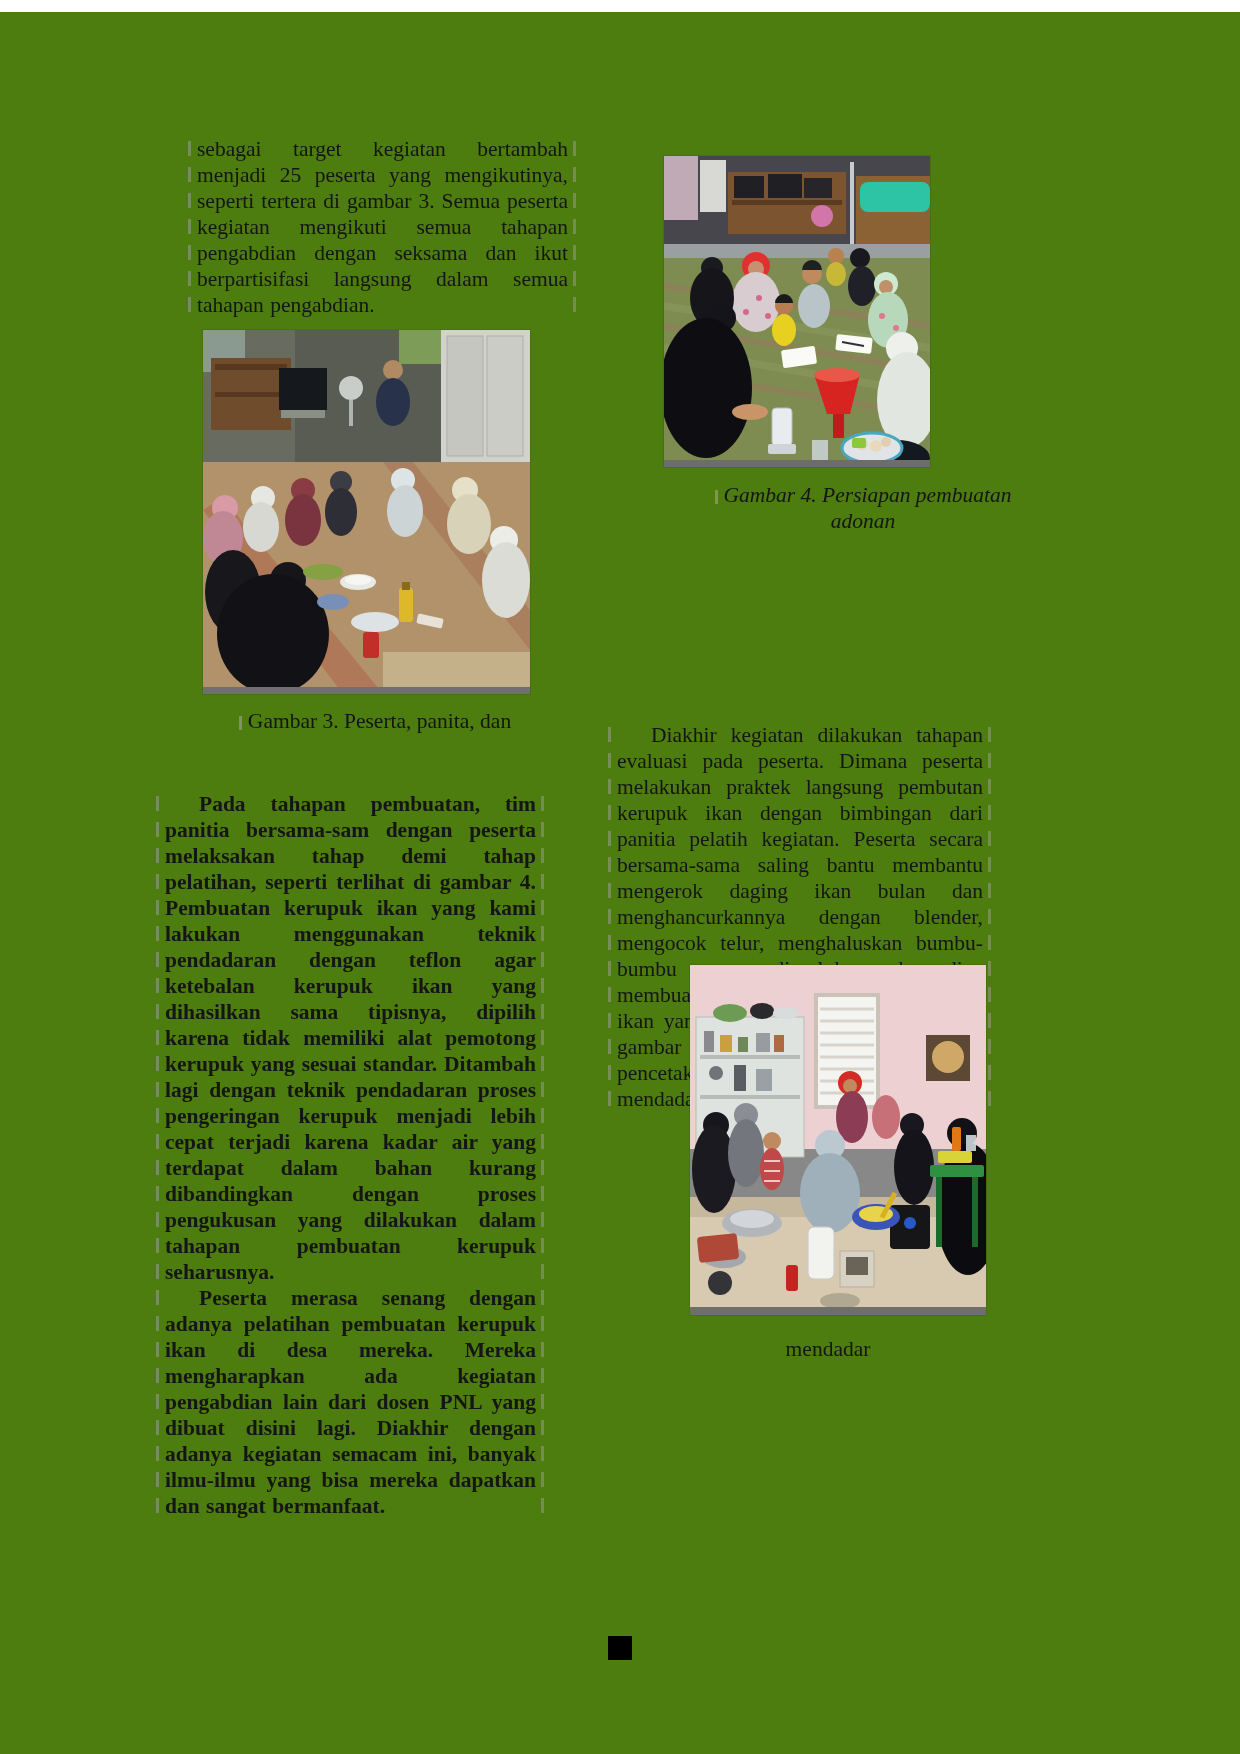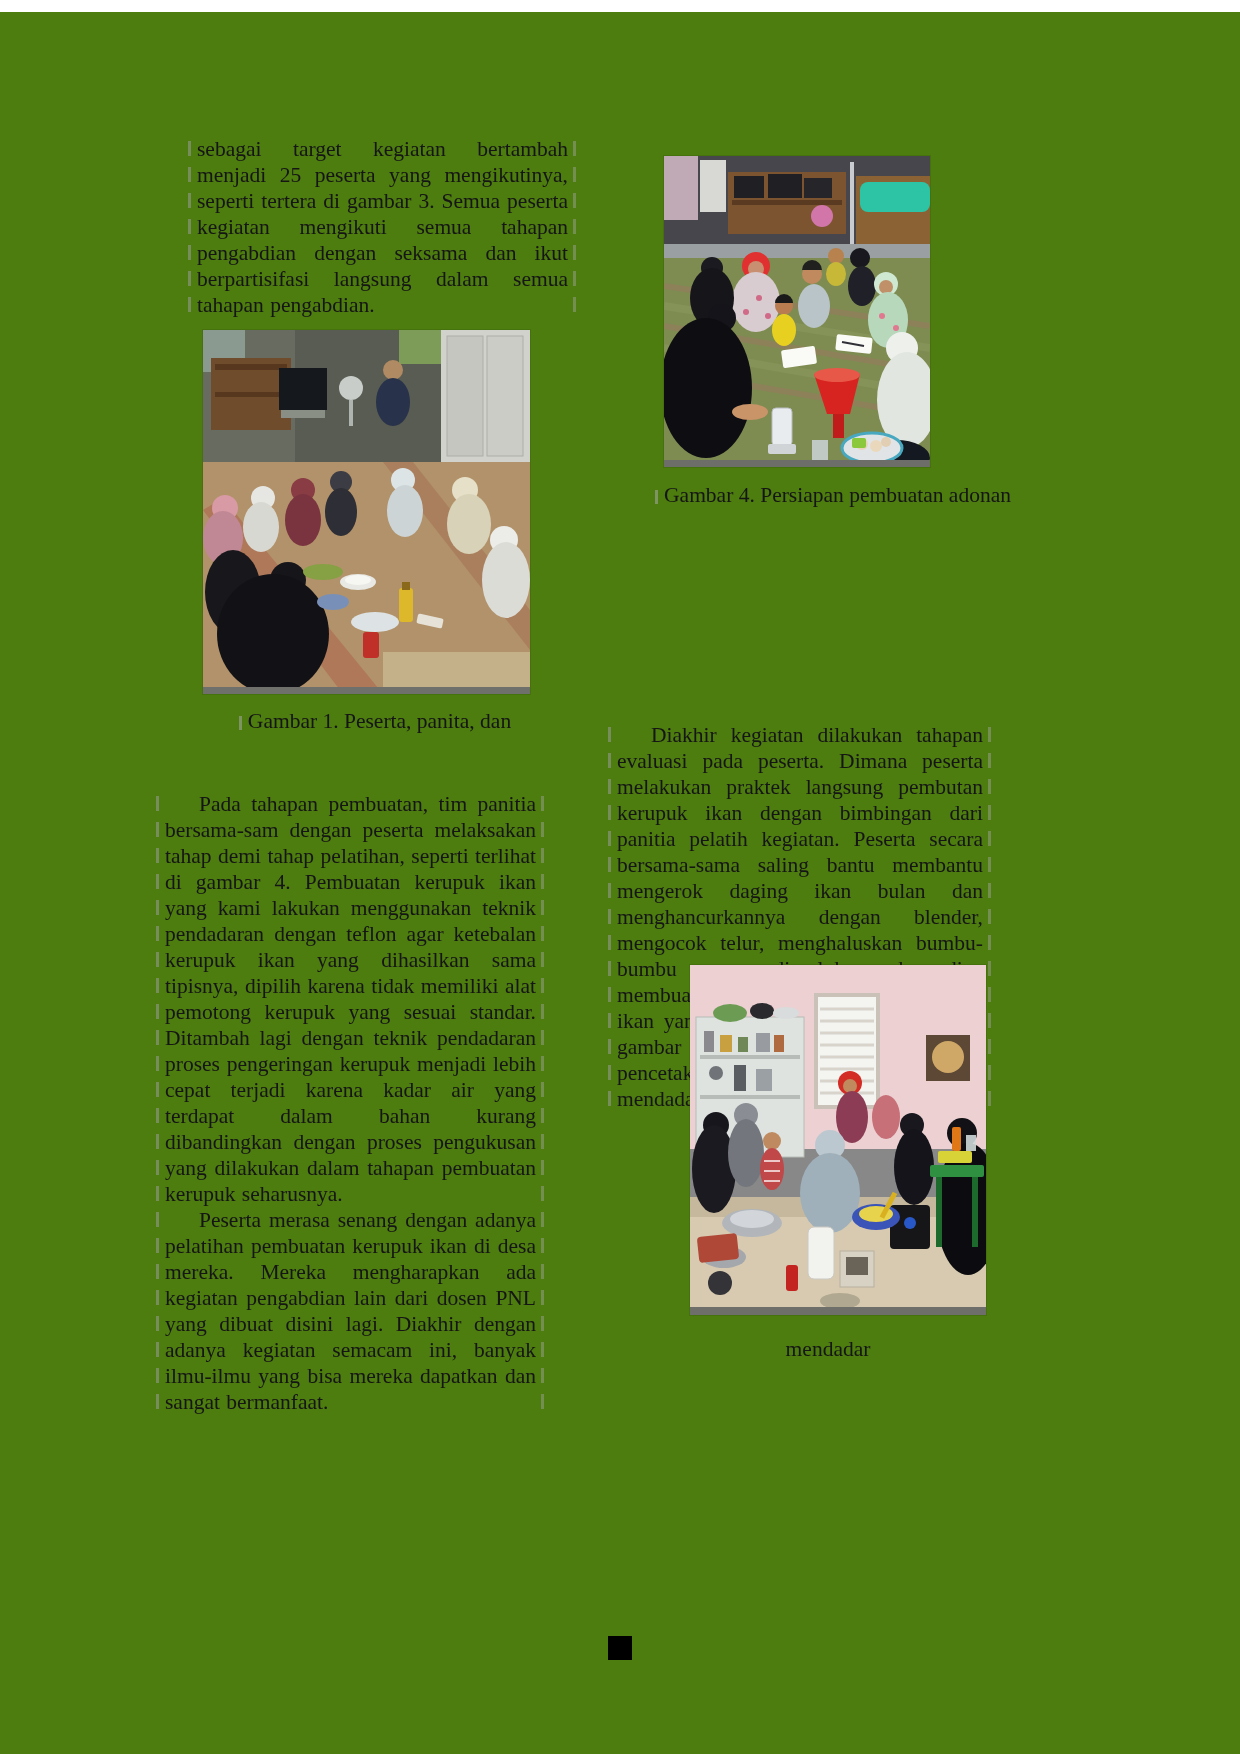--- a/index.html
+++ b/index.html
@@ -104,24 +104,24 @@
     <ellipse cx="130" cy="272" rx="16" ry="8" fill="#7890b8"></ellipse>
     <ellipse cx="172" cy="292" rx="24" ry="10" fill="#dde2e4"></ellipse>
     <rect x="196" y="258" width="14" height="34" rx="3" fill="#ddb82a"></rect>
       <rect x="199" y="252" width="8" height="8" fill="#8a6a1a"></rect>
     <rect x="160" y="302" width="16" height="26" rx="3" fill="#c03028"></rect>
     <rect x="214" y="286" width="26" height="10" rx="2" fill="#e6e2d8" transform="rotate(12 227 291)"></rect>
     <rect x="0" y="357" width="327" height="7" fill="#6f6f6b"></rect>
   </svg>
 
   <div class="abs caption" style="left:190px;top:696px;width:370px;">
-    <span class="cap-line cap-tick">Gambar 1. Peserta, panita, dan</span>
-  </div>
-
-  <div class="abs" style="left:165px;top:779px;width:371px;">
+    <span class="cap-line cap-tick">Gambar 3. Peserta, panita, dan</span>
+  </div>
+
+  <div class="abs" style="left:165px;top:779px;width:371px;font-weight:bold;">
     <p class="para indent edge-ticks">Pada tahapan pembuatan, tim panitia bersama-sam dengan peserta melaksakan tahap demi tahap pelatihan, seperti terlihat di gambar 4. Pembuatan kerupuk ikan yang kami lakukan menggunakan teknik pendadaran dengan teflon agar ketebalan kerupuk ikan yang dihasilkan sama tipisnya, dipilih karena tidak memiliki alat pemotong kerupuk yang sesuai standar. Ditambah lagi dengan teknik pendadaran proses pengeringan kerupuk menjadi lebih cepat terjadi karena kadar air yang terdapat dalam bahan kurang dibandingkan dengan proses pengukusan yang dilakukan dalam tahapan pembuatan kerupuk seharusnya.</p>
     <p class="para indent edge-ticks">Peserta merasa senang dengan adanya pelatihan pembuatan kerupuk ikan di desa mereka. Mereka mengharapkan ada kegiatan pengabdian lain dari dosen PNL yang dibuat disini lagi. Diakhir dengan adanya kegiatan semacam ini, banyak ilmu-ilmu yang bisa mereka dapatkan dan sangat bermanfaat.</p>
   </div>
 
   <svg class="abs photo" style="left:664px;top:144px;" width="266" height="311" viewBox="0 0 266 311" role="img">
     <rect x="0" y="0" width="266" height="96" fill="#46464c"></rect>
     <rect x="0" y="0" width="34" height="64" fill="#c0aab6"></rect>
     <rect x="36" y="4" width="26" height="52" fill="#d8d8d4"></rect>
     <rect x="64" y="16" width="118" height="62" fill="#7c5430"></rect>
     <rect x="68" y="44" width="110" height="5" fill="#5a3a20"></rect>
@@ -178,21 +178,21 @@
     <rect x="104" y="288" width="28" height="10" rx="2" fill="#d0d4d6"></rect>
     <rect x="148" y="284" width="16" height="22" fill="#cdd4d8" opacity="0.85"></rect>
     <ellipse cx="208" cy="292" rx="30" ry="15" fill="#e0e4e6" stroke="#48a8c0" stroke-width="3"></ellipse>
     <circle cx="198" cy="288" r="6" fill="#e8d4b8"></circle>
       <circle cx="212" cy="290" r="6" fill="#ead8bc"></circle>
       <circle cx="222" cy="286" r="5" fill="#e2ceb2"></circle>
     <rect x="188" y="282" width="14" height="10" rx="2" fill="#8cc83c"></rect>
     <rect x="0" y="304" width="266" height="7" fill="#6d6d69"></rect>
   </svg>
 
-  <div class="abs caption" style="left:650px;top:470px;width:366px;">
+  <div class="abs caption" style="left:680px;top:470px;width:366px;font-style:italic;">
     <span class="cap-line cap-tick">Gambar 4. Persiapan pembuatan adonan</span>
   </div>
 
   <p class="abs para indent edge-ticks" style="left:585px;top:528px;width:366px;"><span>Diakhir kegiatan dilakukan tahapan evaluasi pada peserta. Dimana peserta melakukan praktek langsung pembutan kerupuk ikan dengan bimbingan dari panitia pelatih kegiatan. Peserta secara bersama-sama saling bantu membantu mengerok daging </span><span class="it">ikan bulan</span><span> dan menghancurkannya dengan blender, mengocok telur, menghaluskan bumbu-bumbu yang diperlukan, kemudian membuatnya menjadi adonan kerupuk ikan yang homogen seperti terlihat pada gambar 5. Peserta sedang melakukan pencetakan kerupuk dengan cara mendadar.</span></p>
 
   <svg class="abs photo" style="left:690px;top:953px;" width="296" height="350" viewBox="0 0 296 350" role="img">
     <rect x="0" y="0" width="296" height="184" fill="#ecd0d2"></rect>
     <rect x="6" y="52" width="108" height="140" fill="#dfe3df" stroke="#b8bcb8"></rect>
     <rect x="10" y="90" width="100" height="4" fill="#b8bcb8"></rect>
     <rect x="10" y="130" width="100" height="4" fill="#b8bcb8"></rect>

